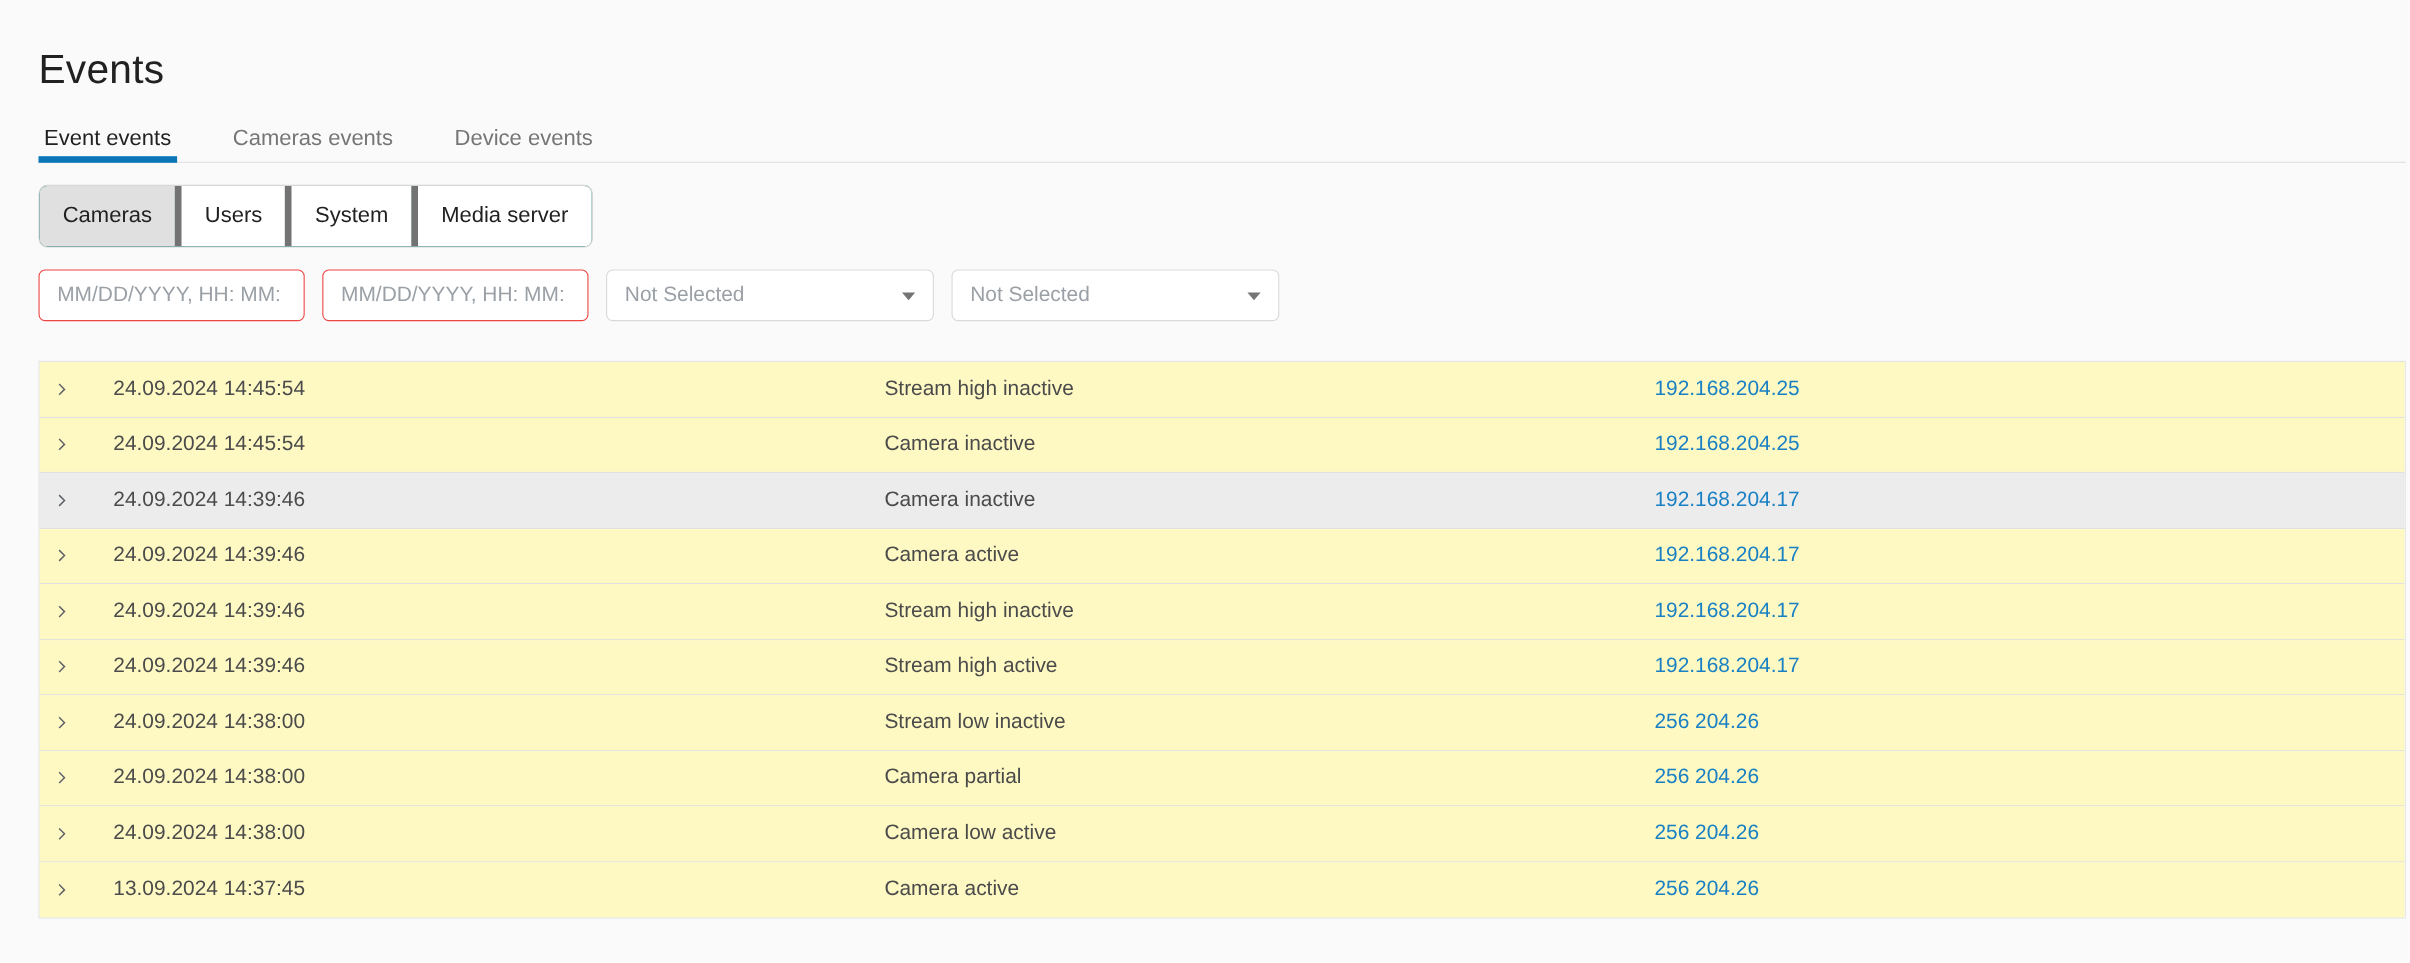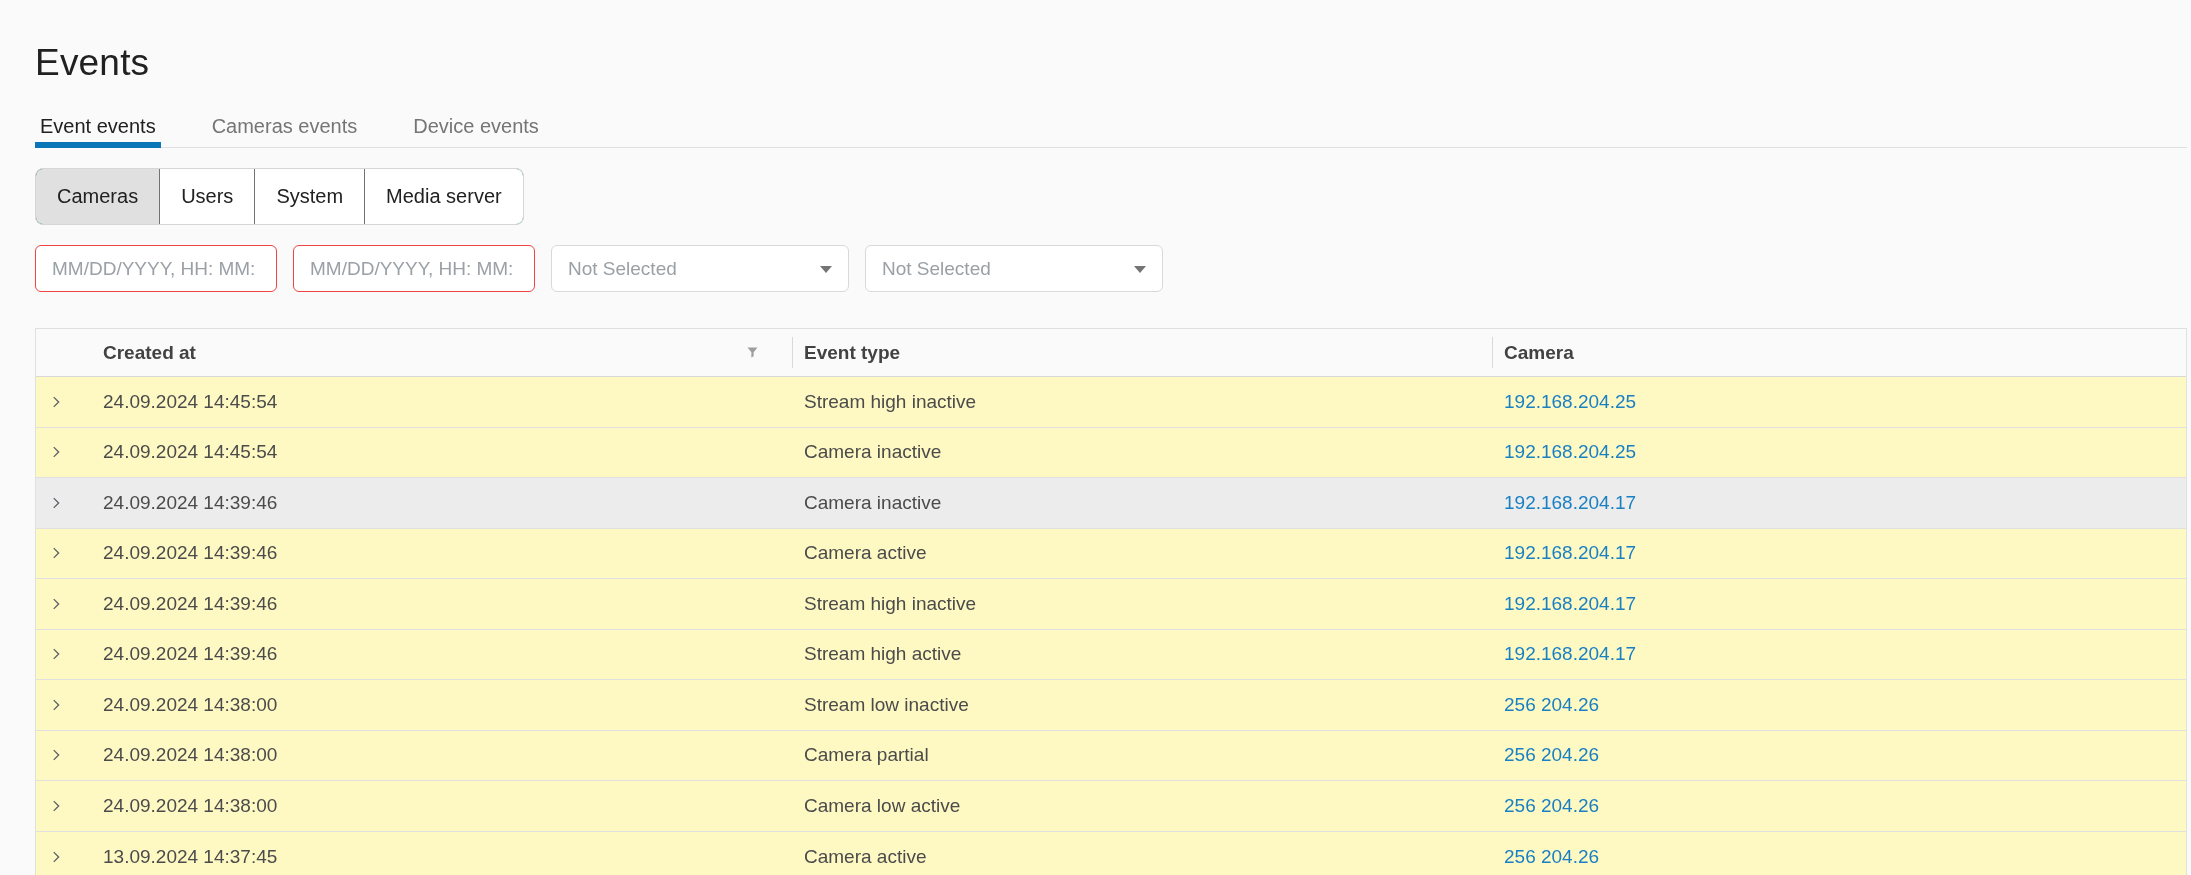--- a/index.html
+++ b/index.html
@@ -28,21 +28,21 @@
 
   
   .btn-group {
     display: inline-flex; margin-top: 20px;
     border: 1px solid #d6d6d6; border-radius: 8px; overflow: hidden; background: #0f766e;
   }
   .btn {
     height: 55px; display: flex; align-items: center; padding: 0 21px;
     font-size: 20px; color: #212121; background: #fff; cursor: pointer; white-space: nowrap;
   }
-  .btn + .btn { border-left: 1px solid #737373; }
+  .btn + .btn { border-left: 6px solid #737373; }
   .btn.selected { background: #e0e0e0; }
 
   
   .filter-row { display: flex; gap: 16px; margin-top: 20px; }
   .text-input {
     width: 242px; height: 47px; border: 1px solid #ef4444; border-radius: 6px;
     background: #fff; padding: 0 16px; font-size: 19px; color: #424242;
     font-family: "Liberation Sans", sans-serif; outline: none;
   }
   .text-input::placeholder { color: #9aa0a6; opacity: 1; }
@@ -116,192 +116,177 @@
       <span>Not Selected</span>
       <span class="caret"></span>
     </div>
     <div class="select">
       <span>Not Selected</span>
       <span class="caret"></span>
     </div>
   </div>
 
   <div class="table">
-    <div class="thead">
-      <div class="th"></div>
-      <div class="th created">
-        <span>Created at</span>
-        <svg class="funnel-icon" width="15" height="15" viewBox="0 0 24 24">
-          <path d="M4 4h16l-6.2 7.6v6.2l-3.6 2.2v-8.4z" fill="#9e9e9e"></path>
-        </svg>
+    <div>
+        <div class="trow">
+    <div class="cell expander">
+      <svg class="chevron-icon" width="18" height="18" viewBox="0 0 24 24">
+        <path d="M9 5.5l6.5 6.5L9 18.5" fill="none" stroke="#5f6368" stroke-width="1.8"></path>
+      </svg>
+    </div>
+    <div class="cell created">
+      <span>24.09.2024 14:45:54</span>
+    </div>
+    <div class="cell event">
+      <span>Stream high inactive</span>
+    </div>
+    <div class="cell camera">
+      <a class="link">192.168.204.25</a>
+    </div>
+  </div>
+        <div class="trow">
+    <div class="cell expander">
+      <svg class="chevron-icon" width="18" height="18" viewBox="0 0 24 24">
+        <path d="M9 5.5l6.5 6.5L9 18.5" fill="none" stroke="#5f6368" stroke-width="1.8"></path>
+      </svg>
+    </div>
+    <div class="cell created">
+      <span>24.09.2024 14:45:54</span>
+    </div>
+    <div class="cell event">
+      <span>Camera inactive</span>
+    </div>
+    <div class="cell camera">
+      <a class="link">192.168.204.25</a>
+    </div>
+  </div>
+        <div class="trow highlighted">
+    <div class="cell expander">
+      <svg class="chevron-icon" width="18" height="18" viewBox="0 0 24 24">
+        <path d="M9 5.5l6.5 6.5L9 18.5" fill="none" stroke="#5f6368" stroke-width="1.8"></path>
+      </svg>
+    </div>
+    <div class="cell created">
+      <span>24.09.2024 14:39:46</span>
+    </div>
+    <div class="cell event">
+      <span>Camera inactive</span>
+    </div>
+    <div class="cell camera">
+      <a class="link">192.168.204.17</a>
+    </div>
+  </div>
+        <div class="trow">
+    <div class="cell expander">
+      <svg class="chevron-icon" width="18" height="18" viewBox="0 0 24 24">
+        <path d="M9 5.5l6.5 6.5L9 18.5" fill="none" stroke="#5f6368" stroke-width="1.8"></path>
+      </svg>
+    </div>
+    <div class="cell created">
+      <span>24.09.2024 14:39:46</span>
+    </div>
+    <div class="cell event">
+      <span>Camera active</span>
+    </div>
+    <div class="cell camera">
+      <a class="link">192.168.204.17</a>
+    </div>
+  </div>
+        <div class="trow">
+    <div class="cell expander">
+      <svg class="chevron-icon" width="18" height="18" viewBox="0 0 24 24">
+        <path d="M9 5.5l6.5 6.5L9 18.5" fill="none" stroke="#5f6368" stroke-width="1.8"></path>
+      </svg>
+    </div>
+    <div class="cell created">
+      <span>24.09.2024 14:39:46</span>
+    </div>
+    <div class="cell event">
+      <span>Stream high inactive</span>
+    </div>
+    <div class="cell camera">
+      <a class="link">192.168.204.17</a>
+    </div>
+  </div>
+        <div class="trow">
+    <div class="cell expander">
+      <svg class="chevron-icon" width="18" height="18" viewBox="0 0 24 24">
+        <path d="M9 5.5l6.5 6.5L9 18.5" fill="none" stroke="#5f6368" stroke-width="1.8"></path>
+      </svg>
+    </div>
+    <div class="cell created">
+      <span>24.09.2024 14:39:46</span>
+    </div>
+    <div class="cell event">
+      <span>Stream high active</span>
+    </div>
+    <div class="cell camera">
+      <a class="link">192.168.204.17</a>
+    </div>
+  </div>
+        <div class="trow">
+    <div class="cell expander">
+      <svg class="chevron-icon" width="18" height="18" viewBox="0 0 24 24">
+        <path d="M9 5.5l6.5 6.5L9 18.5" fill="none" stroke="#5f6368" stroke-width="1.8"></path>
+      </svg>
+    </div>
+    <div class="cell created">
+      <span>24.09.2024 14:38:00</span>
+    </div>
+    <div class="cell event">
+      <span>Stream low inactive</span>
+    </div>
+    <div class="cell camera">
+      <a class="link">256 204.26</a>
+    </div>
+  </div>
+        <div class="trow">
+    <div class="cell expander">
+      <svg class="chevron-icon" width="18" height="18" viewBox="0 0 24 24">
+        <path d="M9 5.5l6.5 6.5L9 18.5" fill="none" stroke="#5f6368" stroke-width="1.8"></path>
+      </svg>
+    </div>
+    <div class="cell created">
+      <span>24.09.2024 14:38:00</span>
+    </div>
+    <div class="cell event">
+      <span>Camera partial</span>
+    </div>
+    <div class="cell camera">
+      <a class="link">256 204.26</a>
+    </div>
+  </div>
+        <div class="trow">
+    <div class="cell expander">
+      <svg class="chevron-icon" width="18" height="18" viewBox="0 0 24 24">
+        <path d="M9 5.5l6.5 6.5L9 18.5" fill="none" stroke="#5f6368" stroke-width="1.8"></path>
+      </svg>
+    </div>
+    <div class="cell created">
+      <span>24.09.2024 14:38:00</span>
+    </div>
+    <div class="cell event">
+      <span>Camera low active</span>
+    </div>
+    <div class="cell camera">
+      <a class="link">256 204.26</a>
+    </div>
+  </div>
+        <div class="trow">
+    <div class="cell expander">
+      <svg class="chevron-icon" width="18" height="18" viewBox="0 0 24 24">
+        <path d="M9 5.5l6.5 6.5L9 18.5" fill="none" stroke="#5f6368" stroke-width="1.8"></path>
+      </svg>
+    </div>
+    <div class="cell created">
+      <span>13.09.2024 14:37:45</span>
+    </div>
+    <div class="cell event">
+      <span>Camera active</span>
+    </div>
+    <div class="cell camera">
+      <a class="link">256 204.26</a>
+    </div>
+  </div>
       </div>
-      <div class="th event">
-        <span>Event type</span>
-      </div>
-      <div class="th camera">
-        <span>Camera</span>
-      </div>
-    </div>
-    <div>
-        <div class="trow">
-    <div class="cell expander">
-      <svg class="chevron-icon" width="18" height="18" viewBox="0 0 24 24">
-        <path d="M9 5.5l6.5 6.5L9 18.5" fill="none" stroke="#5f6368" stroke-width="1.8"></path>
-      </svg>
-    </div>
-    <div class="cell created">
-      <span>24.09.2024 14:45:54</span>
-    </div>
-    <div class="cell event">
-      <span>Stream high inactive</span>
-    </div>
-    <div class="cell camera">
-      <a class="link">192.168.204.25</a>
-    </div>
-  </div>
-        <div class="trow">
-    <div class="cell expander">
-      <svg class="chevron-icon" width="18" height="18" viewBox="0 0 24 24">
-        <path d="M9 5.5l6.5 6.5L9 18.5" fill="none" stroke="#5f6368" stroke-width="1.8"></path>
-      </svg>
-    </div>
-    <div class="cell created">
-      <span>24.09.2024 14:45:54</span>
-    </div>
-    <div class="cell event">
-      <span>Camera inactive</span>
-    </div>
-    <div class="cell camera">
-      <a class="link">192.168.204.25</a>
-    </div>
-  </div>
-        <div class="trow highlighted">
-    <div class="cell expander">
-      <svg class="chevron-icon" width="18" height="18" viewBox="0 0 24 24">
-        <path d="M9 5.5l6.5 6.5L9 18.5" fill="none" stroke="#5f6368" stroke-width="1.8"></path>
-      </svg>
-    </div>
-    <div class="cell created">
-      <span>24.09.2024 14:39:46</span>
-    </div>
-    <div class="cell event">
-      <span>Camera inactive</span>
-    </div>
-    <div class="cell camera">
-      <a class="link">192.168.204.17</a>
-    </div>
-  </div>
-        <div class="trow">
-    <div class="cell expander">
-      <svg class="chevron-icon" width="18" height="18" viewBox="0 0 24 24">
-        <path d="M9 5.5l6.5 6.5L9 18.5" fill="none" stroke="#5f6368" stroke-width="1.8"></path>
-      </svg>
-    </div>
-    <div class="cell created">
-      <span>24.09.2024 14:39:46</span>
-    </div>
-    <div class="cell event">
-      <span>Camera active</span>
-    </div>
-    <div class="cell camera">
-      <a class="link">192.168.204.17</a>
-    </div>
-  </div>
-        <div class="trow">
-    <div class="cell expander">
-      <svg class="chevron-icon" width="18" height="18" viewBox="0 0 24 24">
-        <path d="M9 5.5l6.5 6.5L9 18.5" fill="none" stroke="#5f6368" stroke-width="1.8"></path>
-      </svg>
-    </div>
-    <div class="cell created">
-      <span>24.09.2024 14:39:46</span>
-    </div>
-    <div class="cell event">
-      <span>Stream high inactive</span>
-    </div>
-    <div class="cell camera">
-      <a class="link">192.168.204.17</a>
-    </div>
-  </div>
-        <div class="trow">
-    <div class="cell expander">
-      <svg class="chevron-icon" width="18" height="18" viewBox="0 0 24 24">
-        <path d="M9 5.5l6.5 6.5L9 18.5" fill="none" stroke="#5f6368" stroke-width="1.8"></path>
-      </svg>
-    </div>
-    <div class="cell created">
-      <span>24.09.2024 14:39:46</span>
-    </div>
-    <div class="cell event">
-      <span>Stream high active</span>
-    </div>
-    <div class="cell camera">
-      <a class="link">192.168.204.17</a>
-    </div>
-  </div>
-        <div class="trow">
-    <div class="cell expander">
-      <svg class="chevron-icon" width="18" height="18" viewBox="0 0 24 24">
-        <path d="M9 5.5l6.5 6.5L9 18.5" fill="none" stroke="#5f6368" stroke-width="1.8"></path>
-      </svg>
-    </div>
-    <div class="cell created">
-      <span>24.09.2024 14:38:00</span>
-    </div>
-    <div class="cell event">
-      <span>Stream low inactive</span>
-    </div>
-    <div class="cell camera">
-      <a class="link">256 204.26</a>
-    </div>
-  </div>
-        <div class="trow">
-    <div class="cell expander">
-      <svg class="chevron-icon" width="18" height="18" viewBox="0 0 24 24">
-        <path d="M9 5.5l6.5 6.5L9 18.5" fill="none" stroke="#5f6368" stroke-width="1.8"></path>
-      </svg>
-    </div>
-    <div class="cell created">
-      <span>24.09.2024 14:38:00</span>
-    </div>
-    <div class="cell event">
-      <span>Camera partial</span>
-    </div>
-    <div class="cell camera">
-      <a class="link">256 204.26</a>
-    </div>
-  </div>
-        <div class="trow">
-    <div class="cell expander">
-      <svg class="chevron-icon" width="18" height="18" viewBox="0 0 24 24">
-        <path d="M9 5.5l6.5 6.5L9 18.5" fill="none" stroke="#5f6368" stroke-width="1.8"></path>
-      </svg>
-    </div>
-    <div class="cell created">
-      <span>24.09.2024 14:38:00</span>
-    </div>
-    <div class="cell event">
-      <span>Camera low active</span>
-    </div>
-    <div class="cell camera">
-      <a class="link">256 204.26</a>
-    </div>
-  </div>
-        <div class="trow">
-    <div class="cell expander">
-      <svg class="chevron-icon" width="18" height="18" viewBox="0 0 24 24">
-        <path d="M9 5.5l6.5 6.5L9 18.5" fill="none" stroke="#5f6368" stroke-width="1.8"></path>
-      </svg>
-    </div>
-    <div class="cell created">
-      <span>13.09.2024 14:37:45</span>
-    </div>
-    <div class="cell event">
-      <span>Camera active</span>
-    </div>
-    <div class="cell camera">
-      <a class="link">256 204.26</a>
-    </div>
-  </div>
-      </div>
   </div>
 
 </div>
 
 </body></html>

